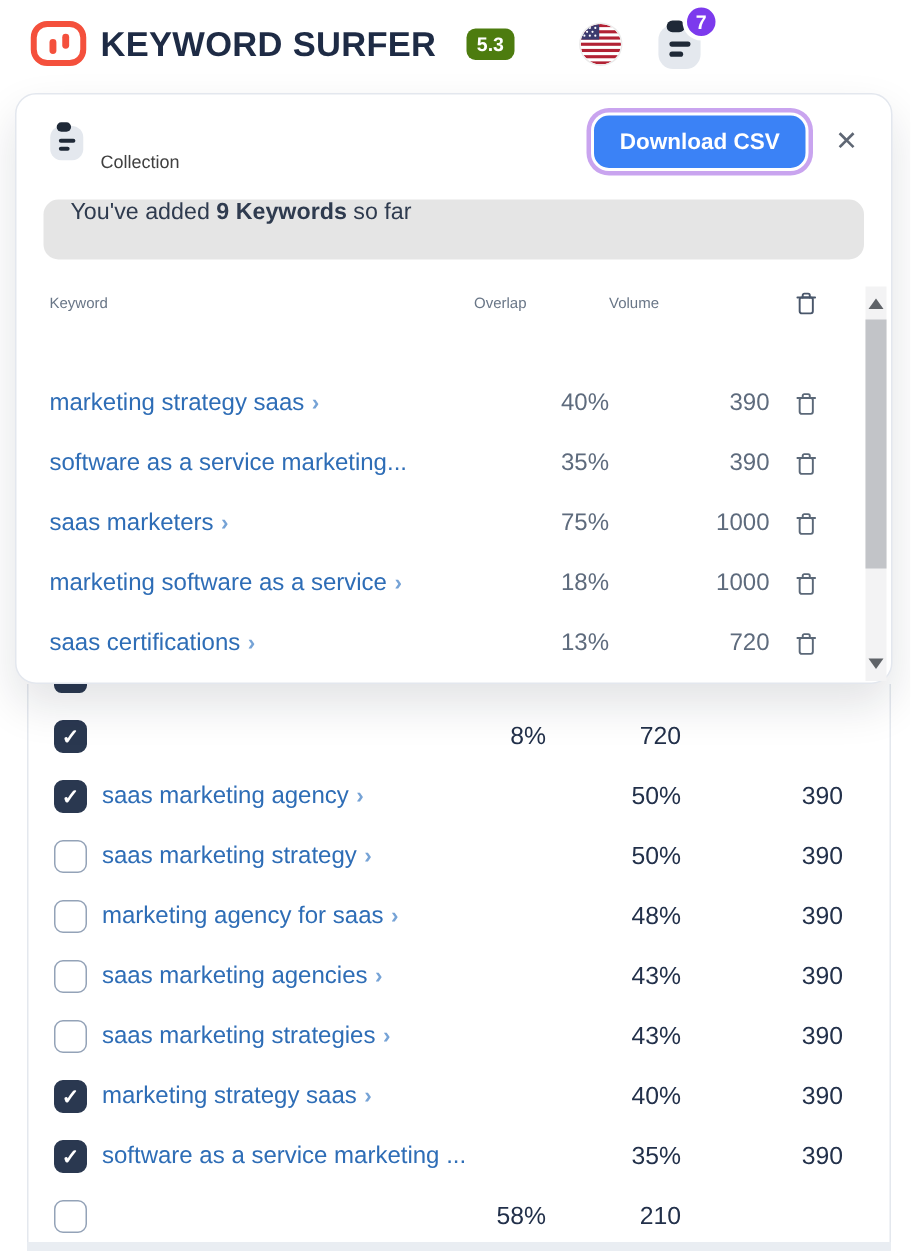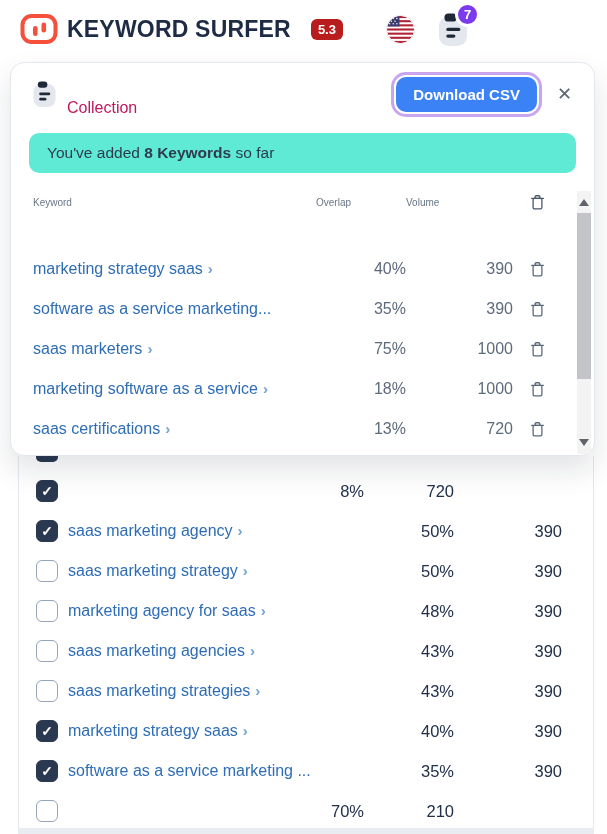--- a/index.html
+++ b/index.html
@@ -5,49 +5,49 @@
   * { margin:0; padding:0; box-sizing:border-box; }
   html,body { width:607px; height:834px; background:#fff;
     font-family:"Liberation Sans", sans-serif; }
   .page { position:relative; width:607px; height:834px; background:#fff; overflow:hidden; }
 
   
   .header { position:absolute; top:0; left:0; width:488px; height:58px;
     display:flex; align-items:center; padding:0 20px; background:#fff; }
   .brand { display:flex; align-items:center; gap:9px; }
   .brand-name { font-size:23px; font-weight:800; color:#1e2b45; letter-spacing:.2px; }
-  .version-badge { background:#b91c1c; color:#fff; font-size:13px; font-weight:700;
+  .version-badge { background:#4d7c0f; color:#fff; font-size:13px; font-weight:700;
     border-radius:6px; padding:3px 7px; margin-left:11px; }
   .header-right { margin-left:auto; display:flex; align-items:center; gap:24px; }
   .flag-wrap { width:27px; height:27px; border-radius:50%; overflow:hidden;
     box-shadow:0 0 0 1px rgba(0,0,0,.08); cursor:pointer; }
   .collection-btn { position:relative; cursor:pointer; }
   .count-badge { position:absolute; top:-11px; right:-12px; width:25px; height:25px;
     background:#7c3aed; color:#fff; border-radius:50%; border:3px solid #fff;
     display:flex; align-items:center; justify-content:center;
     font-size:13px; font-weight:700; }
 
   
   .clip-icon { display:block; }
 
   
   .card { position:absolute; left:10px; top:62px; width:585px; height:394px;
     background:#fff; border:1px solid #e3e7ee; border-radius:14px;
     box-shadow:0 14px 30px rgba(15,23,42,.12); z-index:5; }
   .card-header { position:absolute; top:0; left:0; right:0; height:62px;
     display:flex; align-items:center; padding:0 22px; }
-  .card-title { font-size:16px; color:#be185d; margin-left:11px;margin-top:28px; }
+  .card-title { font-size:12px; color:#404040; margin-left:11px;margin-top:28px; }
   .download-btn { margin-left:auto; margin-right:20px; background:#3b82f6; color:#fff;
     font-family:inherit; font-weight:700; font-size:15px; border:none; border-radius:10px;
     padding:9px 17px; cursor:pointer;
     box-shadow:0 0 0 2px #ffffff, 0 0 0 5px #c9a4ef; }
   .close-btn { font-size:18px; color:#5f6774; cursor:pointer; line-height:1; }
 
   .info-bar { position:absolute; left:18px; right:18px; top:70px; height:40px;
-    background:#5eead4; border-radius:10px; display:flex; align-items:center;
+    background:#e5e5e5; border-radius:10px; display:flex; align-items:flex-start;
     padding:0 18px; font-size:15.5px; color:#2f3b4f; }
   .info-bar span { white-space:pre; }
   .info-bold { font-weight:700; }
 
   .tbl-grid { display:grid; grid-template-columns:283px 90px 107px 49px; align-items:center; }
   .table-head { position:absolute; left:22px; top:124px; width:529px; height:30px;
     color:#697687; font-size:10px; }
   .th-right { }
   .th-trash { display:flex; justify-content:center; }
 
@@ -200,42 +200,42 @@
 
   <div class="list-row">
     <span class="checkbox checked">✓</span>
     <span class="kw-link"><span>software as a service marketing ...</span></span>
     <span class="num-dark">35%</span>
     <span class="num-dark">390</span>
   </div>
 
   <div class="list-row">
     <span class="checkbox"></span>
-    <span class="num-dark">70%</span>
+    <span class="num-dark">58%</span>
     <span class="num-dark">210</span>
   </div>
 </div>
   <div class="bottom-bar"></div>
 
   <div class="card">
     <div class="card-header">
       <svg class="clip-icon" width="23" height="26" viewBox="0 0 24 27">
         <rect x="0.5" y="3" width="23" height="24" rx="8" fill="#e4e8ee"></rect>
         <rect x="5" y="0.5" width="10" height="6.5" rx="3.2" fill="#1f2937"></rect>
         <rect x="6.5" y="12" width="11.5" height="2.8" rx="1.4" fill="#1f2937"></rect>
         <rect x="6.5" y="17.5" width="7.5" height="2.8" rx="1.4" fill="#1f2937"></rect>
       </svg>
       <span class="card-title">Collection</span>
       <button class="download-btn">Download CSV</button>
       <span class="close-btn">✕</span>
     </div>
 
     <div class="info-bar">
       <span>You've added </span>
-        <span class="info-bold">8 Keywords</span>
+        <span class="info-bold">9 Keywords</span>
         <span> so far</span>
     </div>
 
     <div class="table-head tbl-grid">
       <span>Keyword</span>
       <span class="th-right">Overlap</span>
       <span class="th-right">Volume</span>
       <span class="th-trash">
         <svg width="15" height="17" viewBox="0 0 14 15" fill="none" stroke="#49566a" stroke-width="1.2" stroke-linecap="round">
           <path d="M1.5 3.6h11"></path>

